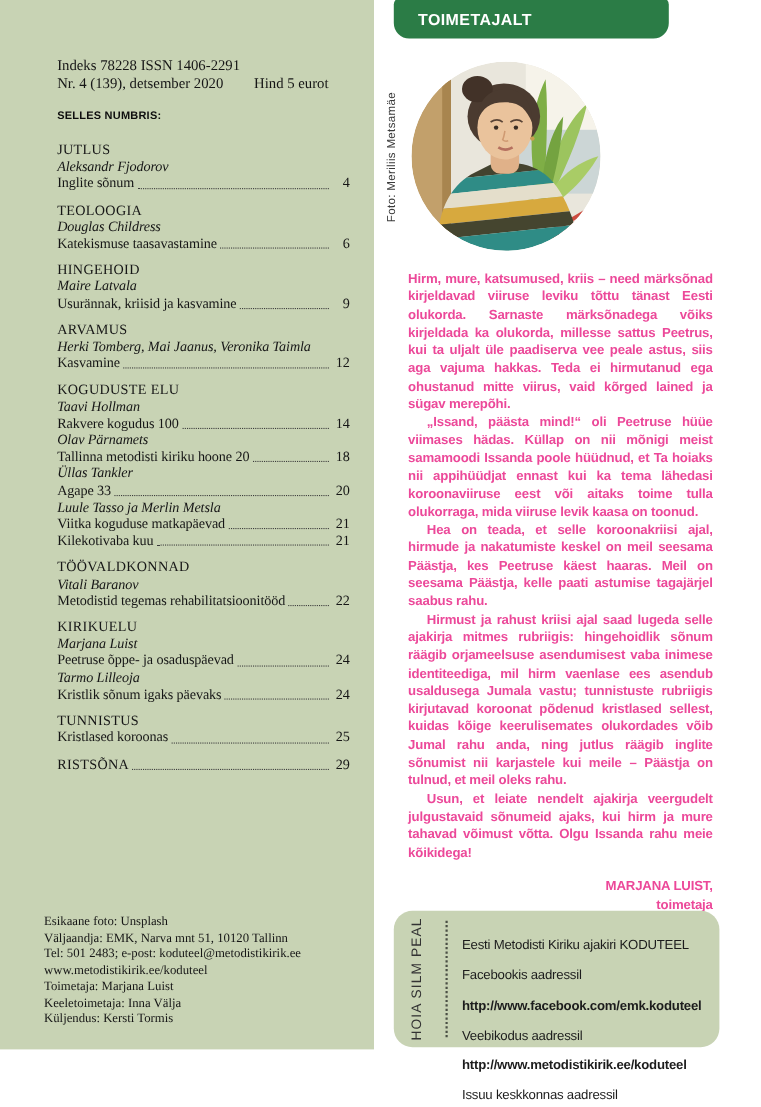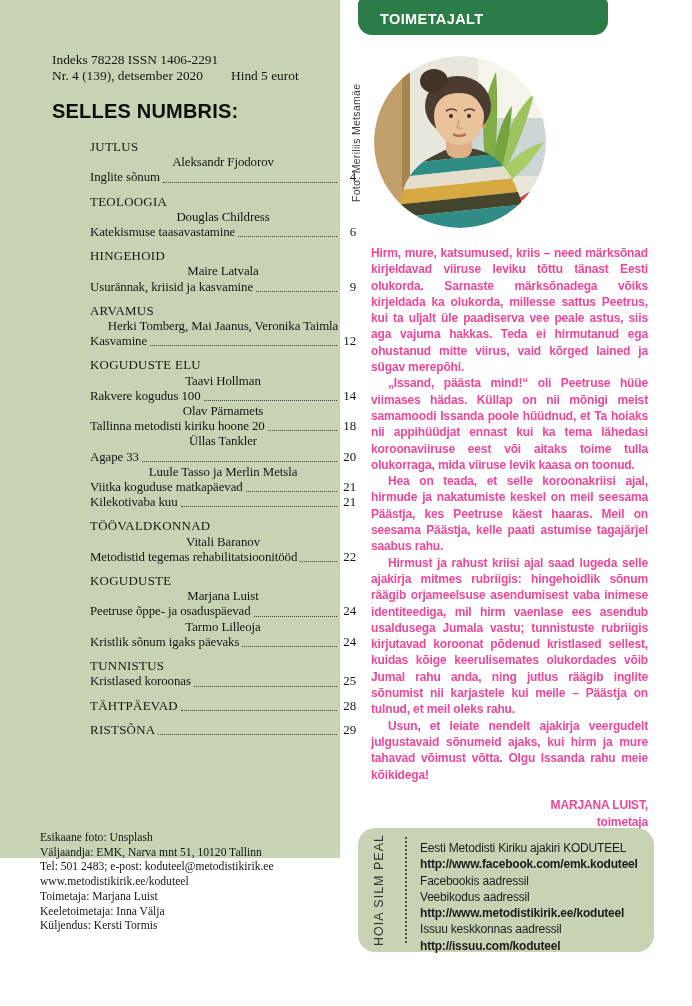--- a/index.html
+++ b/index.html
@@ -1,29 +1,29 @@
 <!DOCTYPE html>
 <html><head>
 <meta charset="utf-8">
 <style>
   html,body{margin:0;padding:0;}
   body{
     width:692px;height:1006px;position:relative;background:#ffffff;
     font-family:"Liberation Serif",serif;color:#1a1a1a;overflow:hidden;
   }
   
-  .left-col{position:absolute;left:0;top:0;width:340px;height:858px;background:#c8d3b4;}
+  .left-col{position:absolute;left:0;top:0;width:340px;height:954px;background:#c8d3b4;}
   .issue-info{position:absolute;left:52px;top:52px;width:278px;font-size:13.4px;line-height:15.6px;color:#161616;}
   .issue-line2 .price{display:inline-block;margin-left:28px;text-align:center;}
   .toc-title{position:absolute;left:52px;top:100px;margin:0;font-family:"Liberation Sans",sans-serif;
-    font-weight:bold;font-size:20px;letter-spacing:.2px;color:#0e0e0e;}
-  .toc{position:absolute;left:52px;top:140px;width:266px;font-size:12.9px;line-height:15.2px;letter-spacing:-.1px;color:#161616;margin-left:38px;}
+    font-weight:bold;font-size:10px;letter-spacing:.2px;color:#0e0e0e;}
+  .toc{position:absolute;left:52px;top:129px;width:266px;font-size:12.9px;line-height:15.2px;letter-spacing:-.1px;color:#161616;}
   .toc-section{margin-bottom:9px;}
   .toc-heading{letter-spacing:.3px;}
-  .toc-author{text-align:center;}
+  .toc-author{font-style:italic;}
   .toc-row{display:flex;align-items:flex-end;}
   .toc-row .toc-item-title,.toc-row .toc-heading{white-space:nowrap;}
   .toc-leader{flex:1;min-width:6px;border-bottom:1.5px dotted #3c3c3c;margin:0 3px 3px 3px;}
   .toc-page{min-width:16px;text-align:right;white-space:nowrap;}
   .imprint{position:absolute;left:40px;top:831px;width:282px;font-size:11.6px;line-height:14.7px;color:#161616;}
   
   .section-bar{position:absolute;left:358px;top:-2px;width:250px;height:37px;background:#2b7c46;
     border-radius:6px 6px 14px 14px;box-sizing:border-box;padding:5px 0 0 22px;
     color:#ffffff;font-family:"Liberation Sans",sans-serif;font-weight:bold;font-size:14.5px;
     letter-spacing:.4px;line-height:32px;}
@@ -38,21 +38,21 @@
   .editorial p:first-child{text-indent:0;}
   .signature{margin-top:14px;text-align:right;line-height:17px;text-indent:0;}
   .signature .sig-role{font-weight:bold;}
   
   .links-box{position:absolute;left:358px;top:828px;width:296px;height:124px;background:#c8d3b4;border-radius:17px;}
   .vertical-label{position:absolute;left:14px;top:0;height:124px;writing-mode:vertical-rl;transform:rotate(180deg);
     text-align:center;font-family:"Liberation Sans",sans-serif;font-size:12.5px;letter-spacing:1px;color:#333;}
   .dotted-divider{position:absolute;left:47px;top:9px;height:106px;width:0;border-left:2px dotted #4a4f44;}
   .links{position:absolute;left:62px;top:12px;width:230px;font-family:"Liberation Sans",sans-serif;
     font-size:12px;line-height:16.3px;letter-spacing:-.2px;color:#1c1c1c;}
-  .link-line{white-space:nowrap;}
+  .link-line{white-space:nowrap;margin-top:11px;}
   .link-line.bold{font-weight:bold;}
 </style>
 </head>
 <body>
 
 <aside class="left-col">
   <div class="issue-info">
     <div>Indeks 78228 ISSN 1406-2291</div>
     <div class="issue-line2"><span>Nr. 4 (139), detsember 2020</span><span class="price">Hind 5 eurot</span></div>
   </div>
@@ -129,47 +129,40 @@
       <div class="toc-section">
         <div class="toc-heading">TÖÖVALDKONNAD</div>
         <div class="toc-author">Vitali Baranov</div>
         <div class="toc-row">
           <span class="toc-item-title">Metodistid tegemas rehabilitatsioonitööd</span>
           <span class="toc-leader"></span>
           <span class="toc-page">22</span>
         </div>
       </div>
       <div class="toc-section">
-        <div class="toc-heading">KOGUDUSTE</div>
+        <div class="toc-heading">KIRIKUELU</div>
         <div class="toc-author">Marjana Luist</div>
         <div class="toc-row">
           <span class="toc-item-title">Peetruse õppe- ja osaduspäevad</span>
           <span class="toc-leader"></span>
           <span class="toc-page">24</span>
         </div>
         <div class="toc-author">Tarmo Lilleoja</div>
         <div class="toc-row">
           <span class="toc-item-title">Kristlik sõnum igaks päevaks</span>
           <span class="toc-leader"></span>
           <span class="toc-page">24</span>
         </div>
       </div>
       <div class="toc-section">
         <div class="toc-heading">TUNNISTUS</div>
         <div class="toc-row">
           <span class="toc-item-title">Kristlased koroonas</span>
           <span class="toc-leader"></span>
           <span class="toc-page">25</span>
-        </div>
-      </div>
-      <div class="toc-section">
-        <div class="toc-row">
-          <span class="toc-heading">TÄHTPÄEVAD</span>
-          <span class="toc-leader"></span>
-          <span class="toc-page">28</span>
         </div>
       </div>
       <div class="toc-section">
         <div class="toc-row">
           <span class="toc-heading">RISTSÕNA</span>
           <span class="toc-leader"></span>
           <span class="toc-page">29</span>
         </div>
       </div>
     </nav>
@@ -253,20 +246,20 @@
       <div class="sig-name">MARJANA LUIST,</div>
       <div class="sig-role">toimetaja</div>
     </div>
   </div>
 
 <div class="links-box">
   <div class="vertical-label">HOIA SILM PEAL</div>
   <div class="dotted-divider"></div>
   <div class="links">
       <div class="link-line">Eesti Metodisti Kiriku ajakiri KODUTEEL</div>
+      <div class="link-line">Facebookis aadressil</div>
       <div class="link-line bold">http://www.facebook.com/emk.koduteel</div>
-      <div class="link-line">Facebookis aadressil</div>
       <div class="link-line">Veebikodus aadressil</div>
       <div class="link-line bold">http://www.metodistikirik.ee/koduteel</div>
       <div class="link-line">Issuu keskkonnas aadressil</div>
       <div class="link-line bold">http://issuu.com/koduteel</div>
     </div>
 </div>
 
 </body></html>

